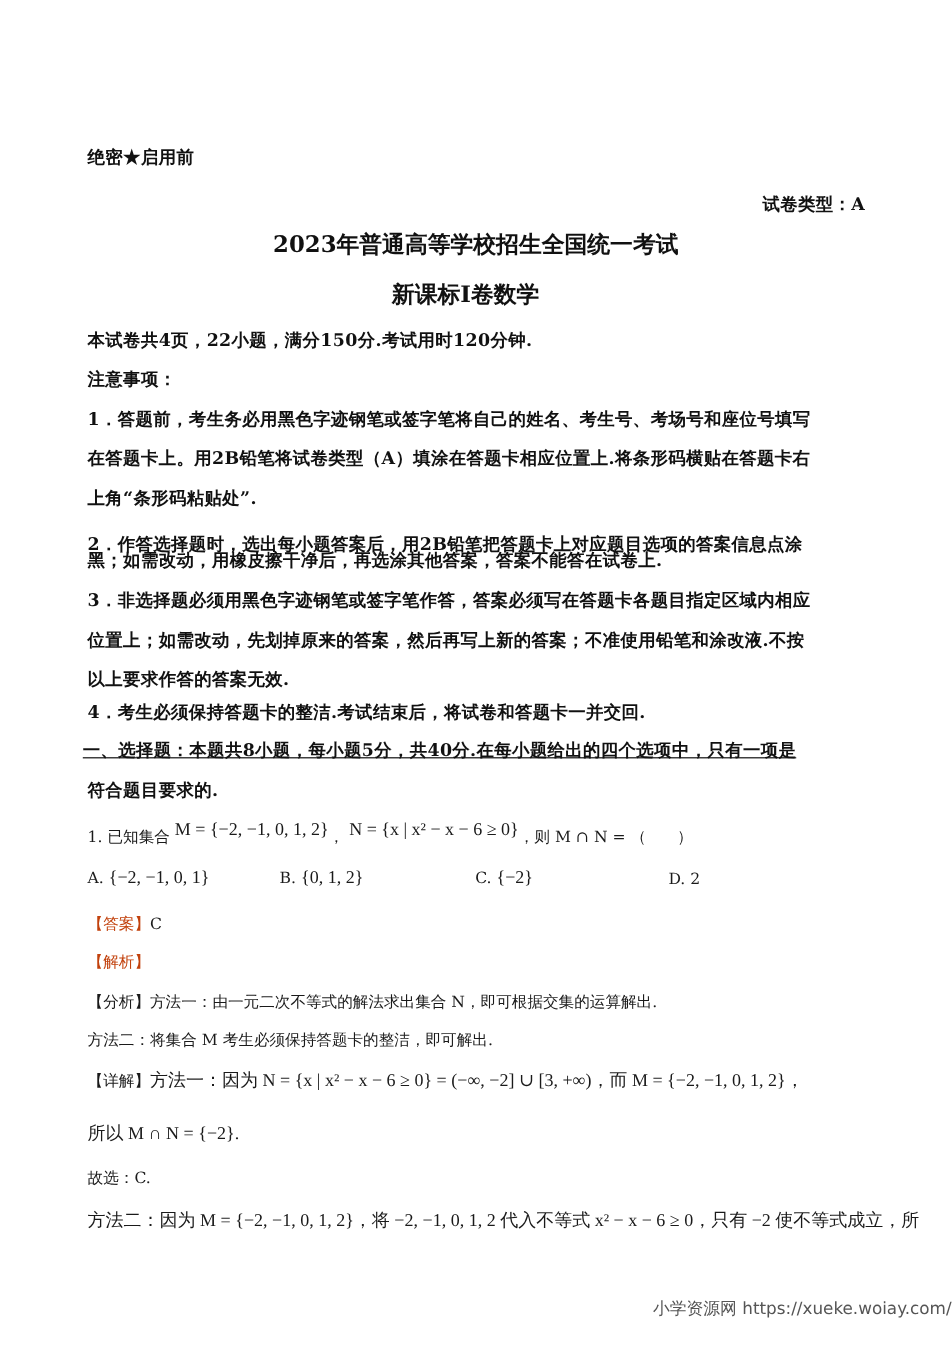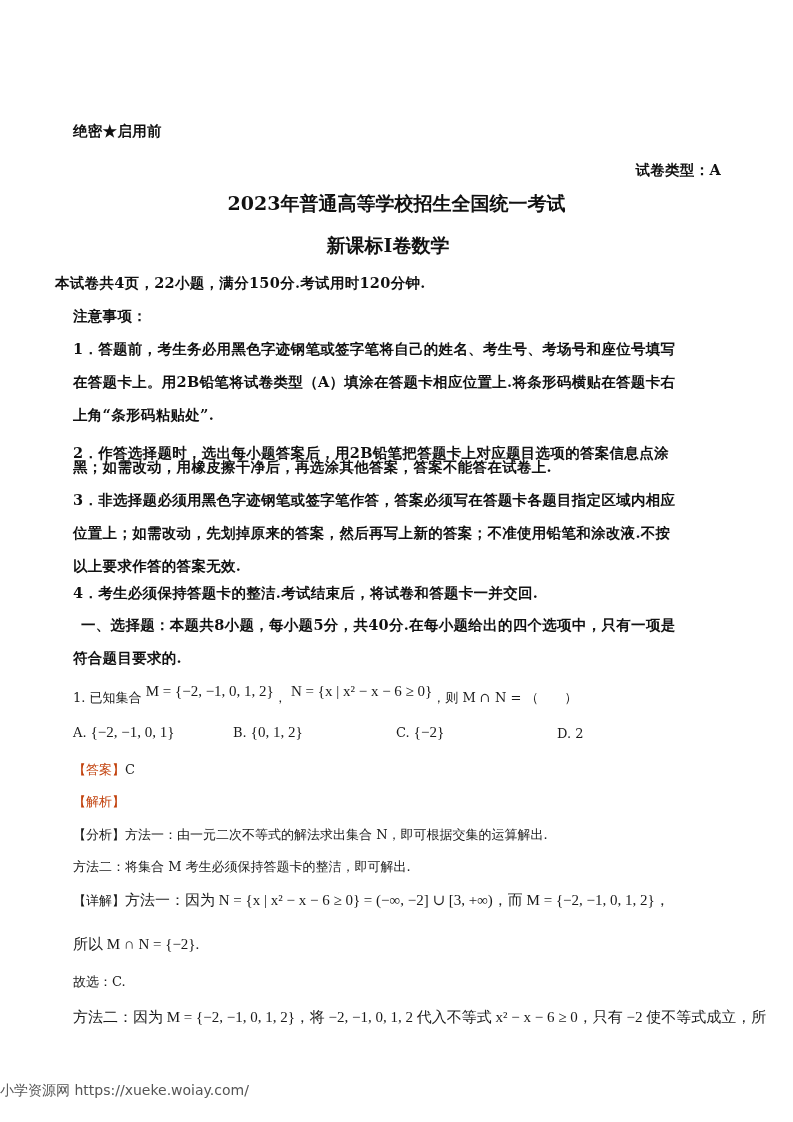--- a/index.html
+++ b/index.html
@@ -15,37 +15,37 @@
 </style>
 </head>
 <body>
 
 <div>
   <div class="abs b15" style="left:73px;top:104px;">绝密★启用前</div>
   <div class="abs b15" style="right:72px;top:143px;">试卷类型：A</div>
   <div class="abs bold" style="left:0;width:793px;text-align:center;top:173px;font-size:19px;">2023年普通高等学校招生全国统一考试</div>
   <div class="abs bold" style="left:0;width:776px;text-align:center;top:215px;font-size:19px;">新课标Ⅰ卷数学</div>
 
-  <div class="abs b15" style="left:55px;top:256px;">本试卷共4页，22小题，满分150分.考试用时120分钟.</div>
+  <div class="abs b15" style="left:73px;top:256px;">本试卷共4页，22小题，满分150分.考试用时120分钟.</div>
   <div class="abs b15" style="left:73px;top:289px;">注意事项：</div>
 
   <div class="abs b15" style="left:73px;top:322px;">1．答题前，考生务必用黑色字迹钢笔或签字笔将自己的姓名、考生号、考场号和座位号填写</div>
   <div class="abs b15" style="left:73px;top:355px;">在答题卡上。用2B铅笔将试卷类型（A）填涂在答题卡相应位置上.将条形码横贴在答题卡右</div>
   <div class="abs b15" style="left:73px;top:388px;">上角“条形码粘贴处”.</div>
 
   <div class="abs b15" style="left:73px;top:426px;">2．作答选择题时，选出每小题答案后，用2B铅笔把答题卡上对应题目选项的答案信息点涂</div>
   <div class="abs b15" style="left:73px;top:440px;">黑；如需改动，用橡皮擦干净后，再选涂其他答案，答案不能答在试卷上.</div>
 
   <div class="abs b15" style="left:73px;top:473px;">3．非选择题必须用黑色字迹钢笔或签字笔作答，答案必须写在答题卡各题目指定区域内相应</div>
   <div class="abs b15" style="left:73px;top:506px;">位置上；如需改动，先划掉原来的答案，然后再写上新的答案；不准使用铅笔和涂改液.不按</div>
   <div class="abs b15" style="left:73px;top:539px;">以上要求作答的答案无效.</div>
 
   <div class="abs b15" style="left:73px;top:566px;">4．考生必须保持答题卡的整洁.考试结束后，将试卷和答题卡一并交回.</div>
 
-  <div class="abs b15" style="left:81px;top:598px;">一、选择题：本题共8小题，每小题5分，共40分.在每小题给出的四个选项中，只有一项是</div>
+  <div class="abs b15" style="left:69px;top:598px;text-decoration:underline;">一、选择题：本题共8小题，每小题5分，共40分.在每小题给出的四个选项中，只有一项是</div>
   <div class="abs b15" style="left:73px;top:631px;">符合题目要求的.</div>
 
   <div class="abs n13" style="left:73px;top:671px;">
     <span>1. 已知集合</span>
     <span class="math" style="position:relative;top:-6px;">M = {−2, −1, 0, 1, 2}</span><span>，</span>
     <span class="math" style="position:relative;top:-6px;">N = {x | x² − x − 6 ≥ 0}</span><span>，则 M ∩ N = （　　）</span>
   </div>
 
   <div class="abs n13" style="left:73px;top:706px;">
     <span>A.</span>
@@ -78,14 +78,14 @@
     <span>【详解】</span><span class="math">方法一：因为 N = {x | x² − x − 6 ≥ 0} = (−∞, −2] ∪ [3, +∞)，而 M = {−2, −1, 0, 1, 2}，</span>
   </div>
   <div class="abs n13" style="left:73px;top:917px;">
     <span class="math">所以 M ∩ N = {−2}.</span>
   </div>
   <div class="abs n13" style="left:73px;top:955px;">故选：C.</div>
   <div class="abs n13" style="left:73px;top:990px;">
     <span class="math">方法二：因为 M = {−2, −1, 0, 1, 2}，将 −2, −1, 0, 1, 2 代入不等式 x² − x − 6 ≥ 0，只有 −2 使不等式成立，所</span>
   </div>
 
-  <div class="abs footer" style="left:0;width:793px;text-align:left;top:1064px;">小学资源网 https://xueke.woiay.com/</div>
+  <div class="abs footer" style="left:0;width:793px;text-align:right;top:1064px;">小学资源网 https://xueke.woiay.com/</div>
 </div>
 
 </body></html>

